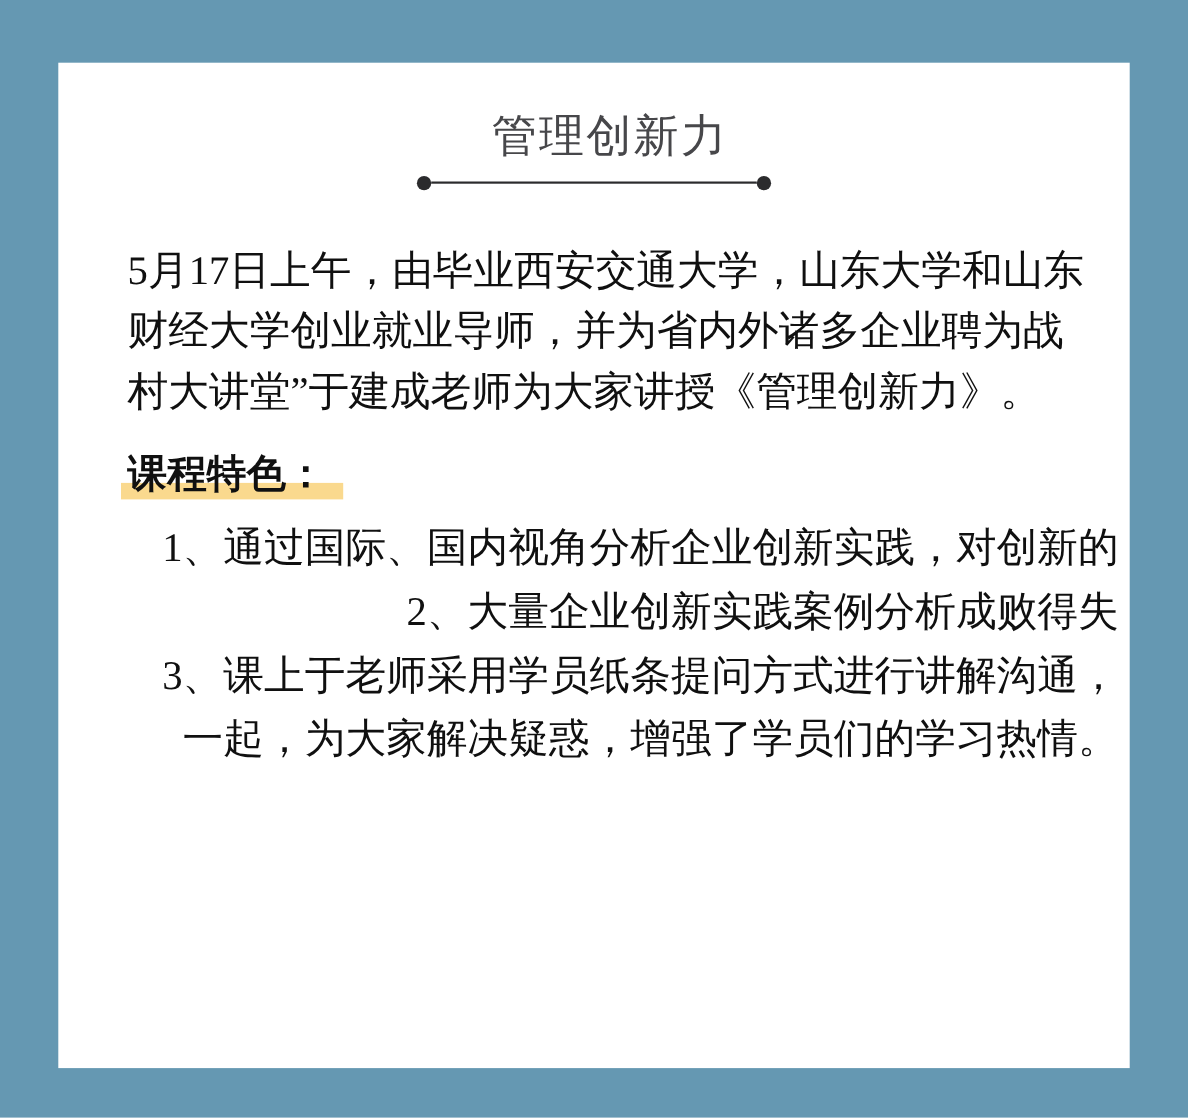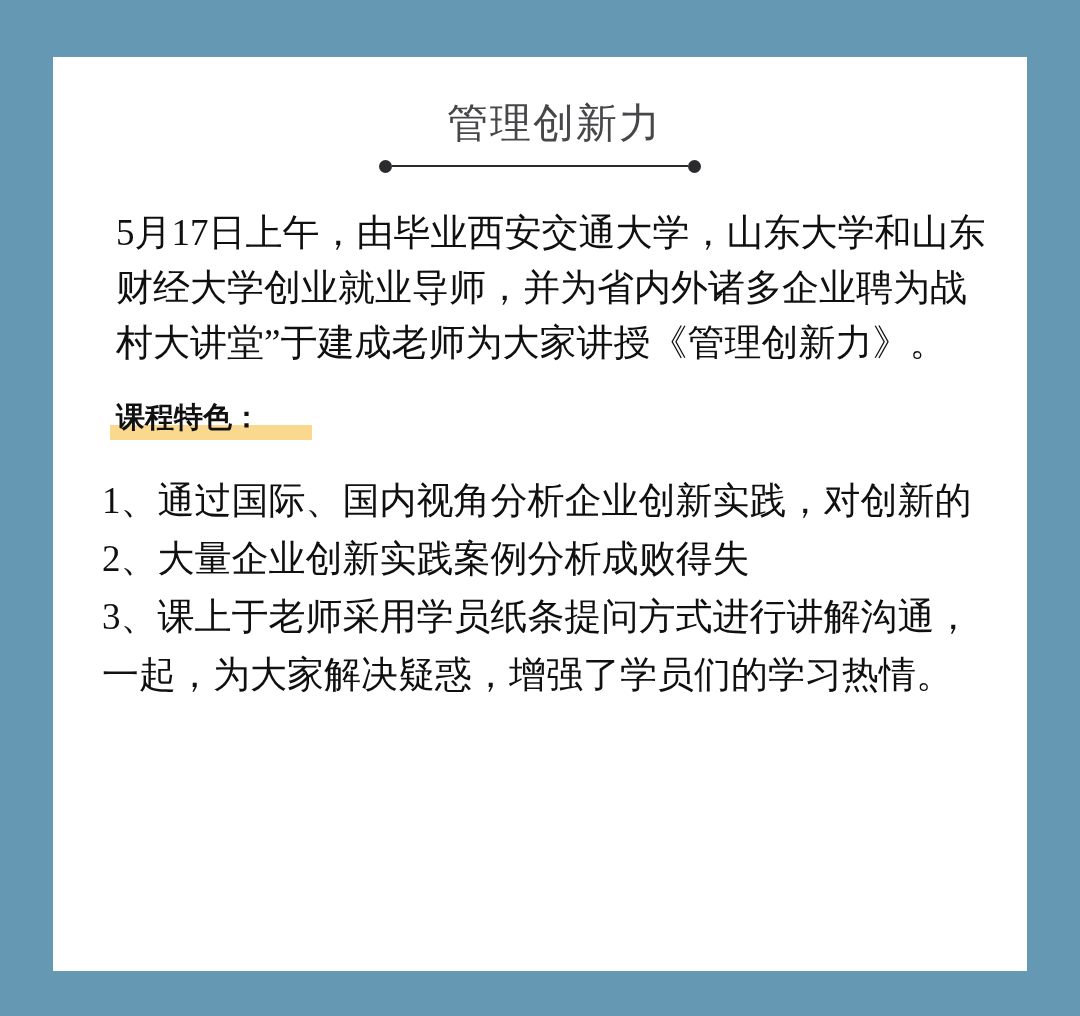--- a/index.html
+++ b/index.html
@@ -48,60 +48,61 @@
     border-radius: 50%;
     background: var(--divider, #2B2B2D);
     flex: 0 0 auto;
   }
   .divider .line {
     flex: 1 1 auto;
     height: 2px;
     background: var(--divider, #2B2B2D);
   }
   .intro {
-    margin-top: 32px;
+    margin-top: 46px;
     padding-left: 63px;
     padding-right: 10px;
     font-size: 37px;
     line-height: 55px;
     color: var(--body-text, #101010);
   }
   .text-line {
     white-space: nowrap;
   }
   .section-heading {
     position: relative;
     z-index: 0;
     margin: 22px 1px 0 63px;
-    font-size: 29px;
+    font-size: 36px;
     line-height: 50px;
     font-weight: 700;
     color: var(--body-text, #101010);
   }
   .heading-text {
     position: relative;
     display: inline-block;
   }
   .heading-text::after {
     content: "";
     position: absolute;
     left: -6px;
     bottom: 2px;
     width: 202px;
     height: 15px;
     background: var(--highlight, #FAD98E);
     z-index: -1;
   }
   .features {
-    margin-top: 30px;
-    padding-left: 49px;
+    margin-top: 14px;
+    padding-left: 63px;
     padding-right: 10px;
     font-size: 37px;
     line-height: 58px;
     color: var(--body-text, #101010);
+    text-align: right;
   }
 </style>
 </head>
 <body>
 
 <div class="page">
   <div class="card">
 
     <div class="header">
       <h1 class="title">管理创新力</h1>

